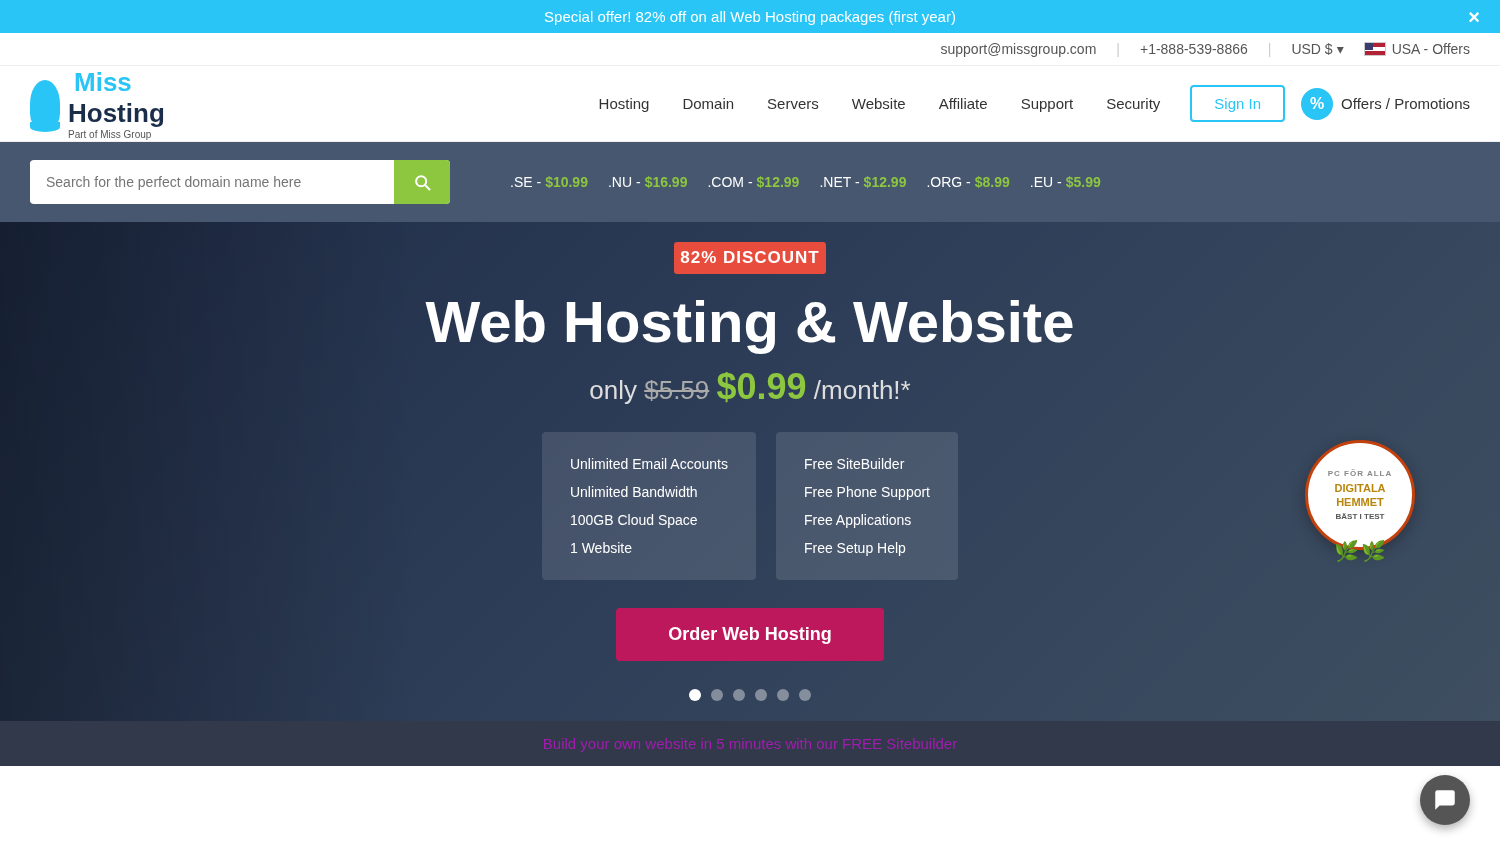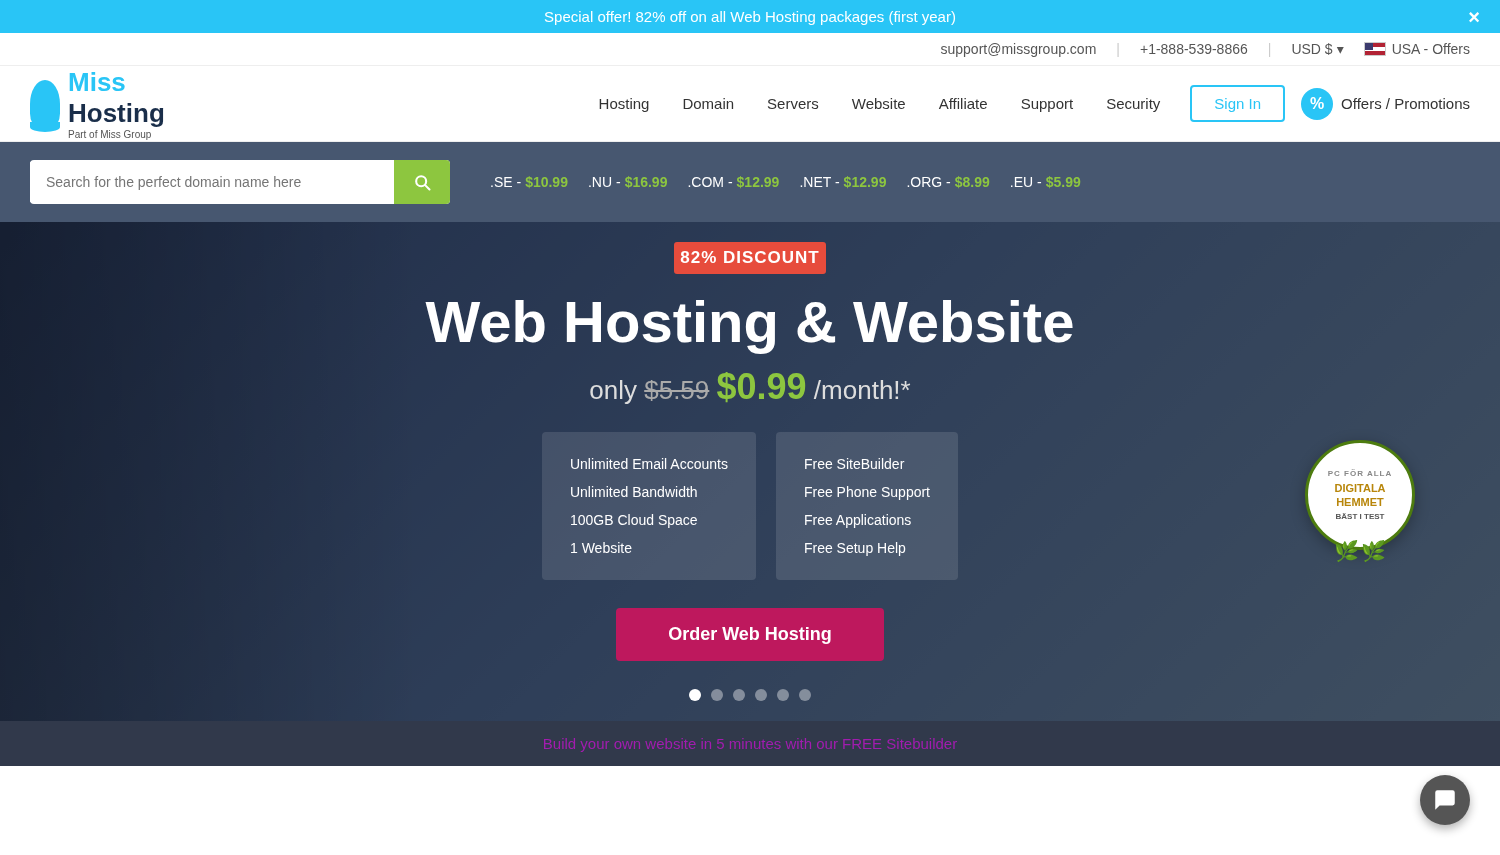--- a/index.html
+++ b/index.html
@@ -112,21 +112,21 @@
       left: 0;
       width: 100%;
       height: 10px;
       background: #29c5f6;
       border-radius: 0 0 50% 50%;
     }
     .logo-text-area {
       display: flex;
       flex-direction: column;
     }
-    .logo-text-miss { font-size: 26px; font-weight: bold; color: #29c5f6; display: inline; }
+    .logo-text-miss { font-size: 26px; font-weight: bold; color: #29c5f6; display: inline; margin-left: 6px; }
     .logo-text-hosting { font-size: 26px; font-weight: bold; color: #1a2e4a; display: inline; }
     .logo-subtext { font-size: 10px; color: #555; }
 
     .nav-links {
       display: flex;
       align-items: center;
       gap: 5px;
     }
     .nav-link {
       padding: 8px 14px;
@@ -169,21 +169,21 @@
       font-weight: bold;
     }
     .offers-text { color: #333; font-size: 15px; }
 
     
     .domain-search-bar {
       background: rgba(30,50,80,0.82);
       padding: 18px 30px;
       display: flex;
       align-items: center;
-      gap: 40px;
+      gap: 60px;
       position: relative;
       z-index: 5;
     }
     .search-input-area {
       display: flex;
       align-items: center;
       background: white;
       border-radius: 4px;
       overflow: hidden;
       width: 420px;
@@ -346,21 +346,21 @@
       display: flex;
       flex-direction: column;
       align-items: center;
       justify-content: center;
     }
     .award-circle {
       width: 110px;
       height: 110px;
       border-radius: 50%;
       background: white;
-      border: 3px solid #4d7c0f;
+      border: 3px solid #c2410c;
       display: flex;
       flex-direction: column;
       align-items: center;
       justify-content: center;
       font-size: 9px;
       font-weight: bold;
       color: #b8860b;
       text-align: center;
       line-height: 1.3;
       padding: 10px;

